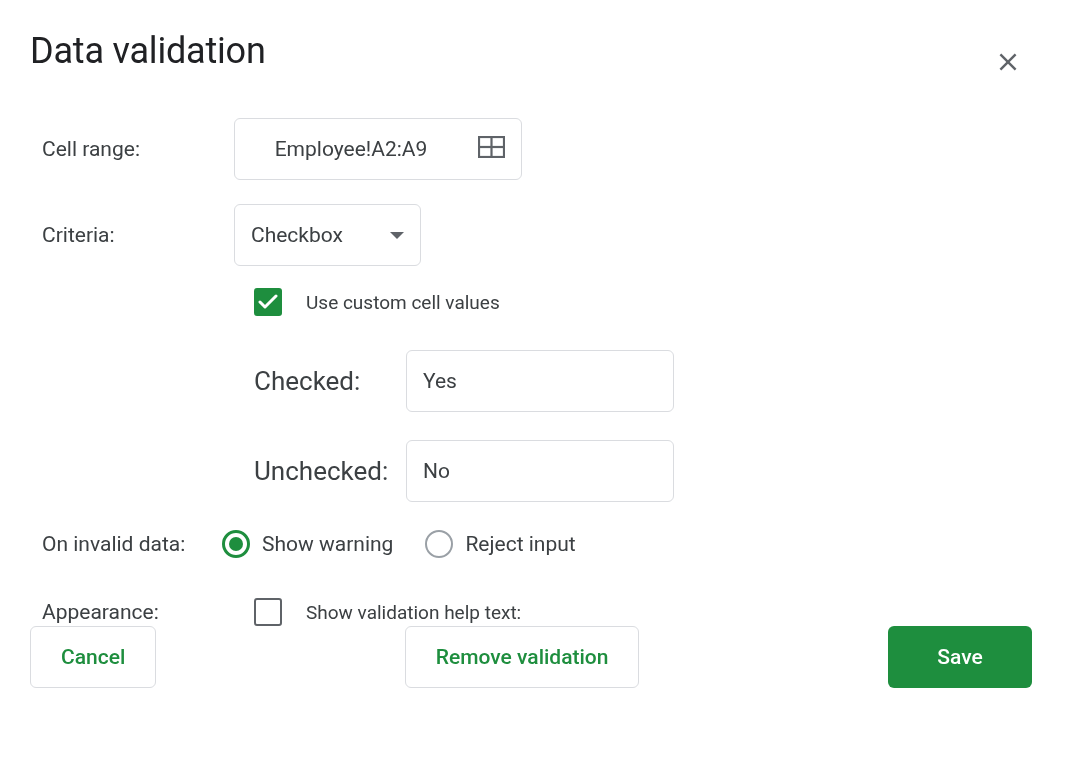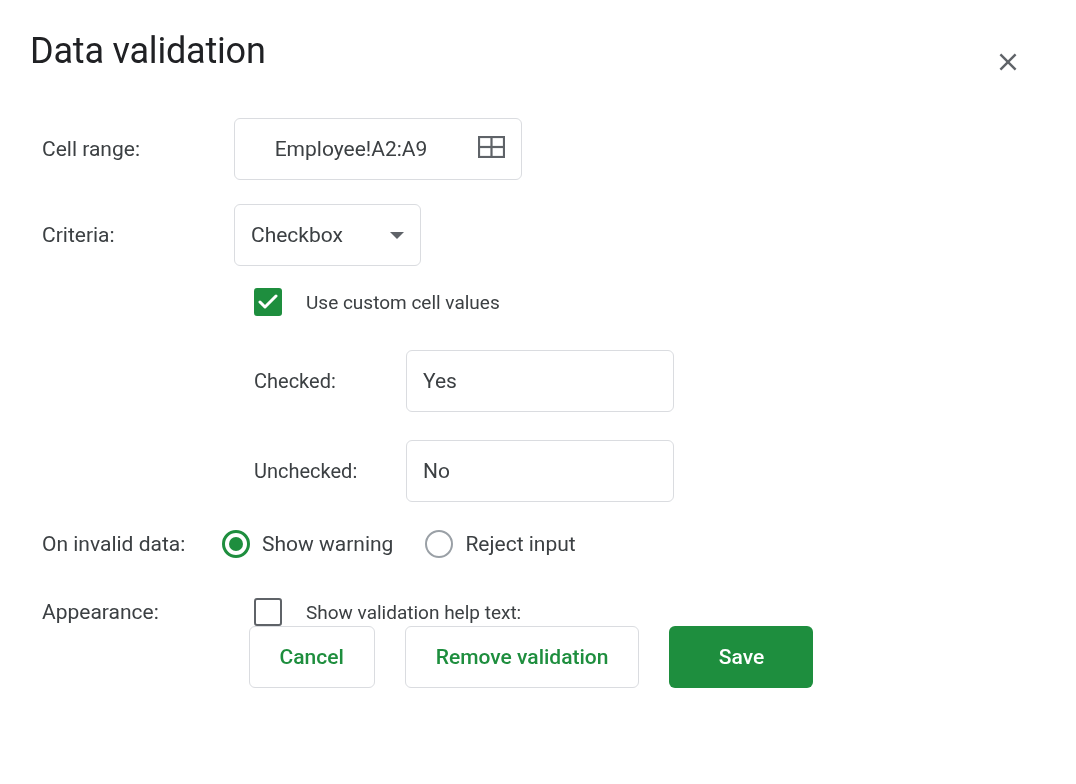--- a/index.html
+++ b/index.html
@@ -124,21 +124,21 @@
       color: #3c4043;
     }
     .sub-row {
       display: flex;
       align-items: center;
       margin-left: 224px;
       margin-bottom: 28px;
     }
     .sub-label {
       width: 152px;
-      font-size: 20px;
+      font-size: 26px;
       color: #3c4043;
     }
     .text-input {
       width: 268px;
     }
     .text-input input {
       border: none;
       outline: none;
       font-size: 21px;
       color: #3c4043;
@@ -199,22 +199,22 @@
       align-items: center;
     }
     .appearance-label {
       width: 184px;
       font-size: 21px;
       color: #3c4043;
       padding-left: 12px;
     }
     .button-row {
       display: flex;
-      justify-content: center;
-      gap: 30px;
+      justify-content: space-between;
+      gap: 24px;
       padding-right: 14px;
     }
     .btn {
       height: 62px;
       border-radius: 6px;
       font-size: 21px;
       font-weight: 500;
       cursor: pointer;
       display: flex;
       align-items: center;

